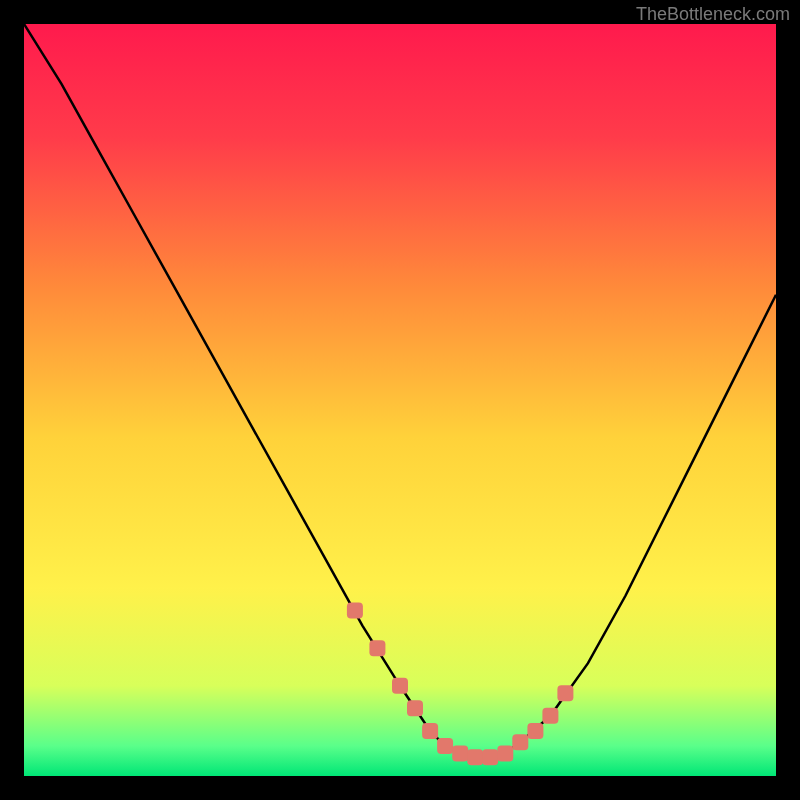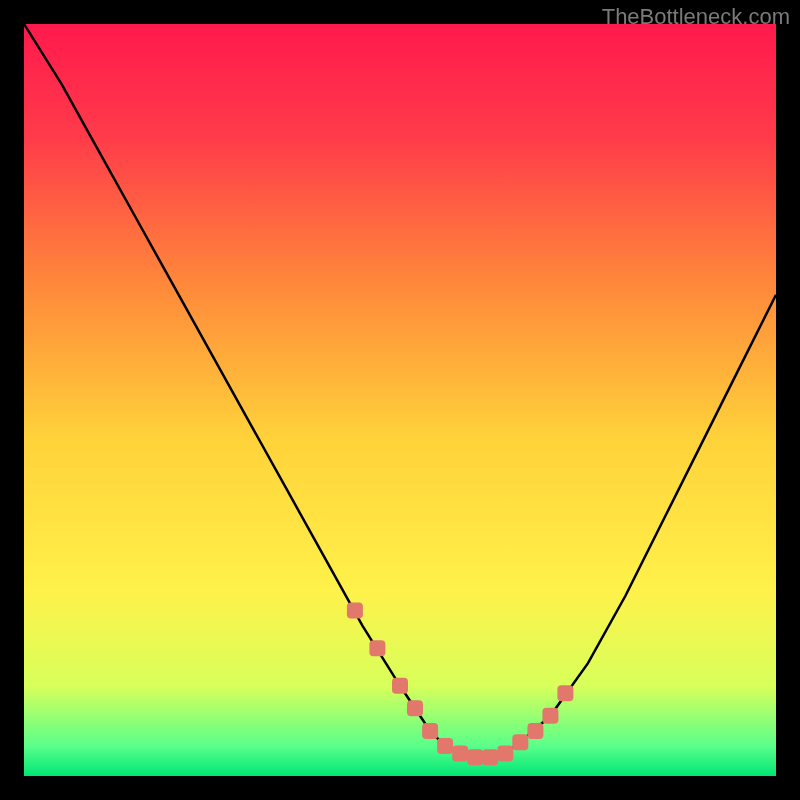--- a/index.html
+++ b/index.html
@@ -1,17 +1,17 @@
 <!DOCTYPE html>
 <html><head>
   <meta charset="utf-8">
   <style>
     * { margin: 0; padding: 0; box-sizing: border-box; }
     body { width: 800px; height: 800px; background: #000; position: relative; font-family: Arial, sans-serif; }
-    .watermark { position: absolute; top: 4px; right: 10px; color: #7a7a7a; font-size: 22px; z-index: 10; }
+    .watermark { position: absolute; top: 4px; right: 10px; color: #7a7a7a; font-size: 18px; z-index: 10; }
     .plot-area { position: absolute; top: 24px; left: 24px; width: 752px; height: 752px; }
     .gradient-bg { width: 100%; height: 100%; position: absolute; top: 0; left: 0; }
     .curve-overlay { position: absolute; top: 0; left: 0; width: 100%; height: 100%; }
   </style>
 </head>
 <body>
 
 <div class="watermark">TheBottleneck.com</div>
 
 <div class="plot-area">

